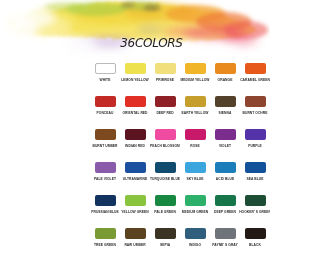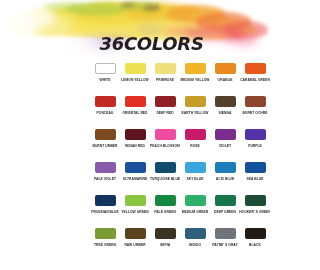--- a/index.html
+++ b/index.html
@@ -34,22 +34,22 @@
   #title-block {
     position: absolute;
     left: 0;
     top: 34px;
     width: 270px;
     text-align: center;
     z-index: 5;
   }
   #title-text {
     font-family: "DejaVu Sans", sans-serif;
-    font-size: 18px;
-    font-weight: bold;
+    font-size: 12px;
+    font-weight: normal;
     font-style: italic;
     letter-spacing: -0.3px;
     color: #231f20;
     line-height: 19px;
     white-space: nowrap;
     padding-left: 33px;
   }
 
   
   #palette-grid {

